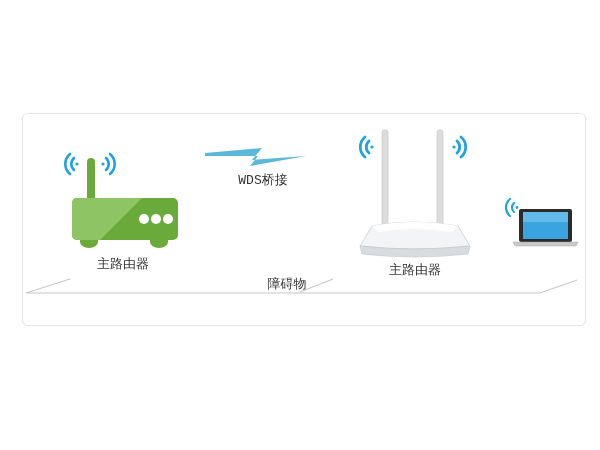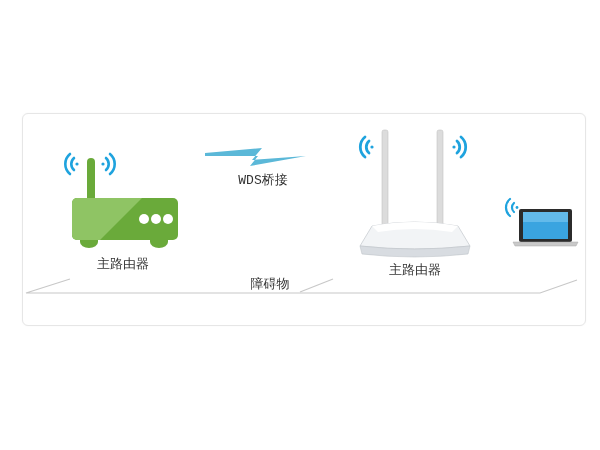--- a/index.html
+++ b/index.html
@@ -83,13 +83,13 @@
     <rect x="519" y="209" width="53" height="33" rx="2" fill="#2b2b2b"></rect>
     <rect x="523" y="212" width="45" height="27" fill="#3aa4e0"></rect>
     <rect x="523" y="212" width="45" height="10" fill="#7fcaf0" opacity="0.6"></rect>
     <path d="M513,242 L578,242 L576,246 L515,246 z" fill="#c9c9c9" stroke="#a8a8a8" stroke-width="0.5"></path>
   </g>
 </svg>
 
 <div class="label" style="left:123px; top:255px;">主路由器</div>
 <div class="label" style="left:263px; top:171px;font-family:Liberation Mono, monospace;">WDS桥接</div>
 <div class="label" style="left:415px; top:261px;">主路由器</div>
-<div class="label" style="left:270px; top:275px;">障碍物</div>
+<div class="label" style="left:287px; top:275px;">障碍物</div>
 
 </body></html>

